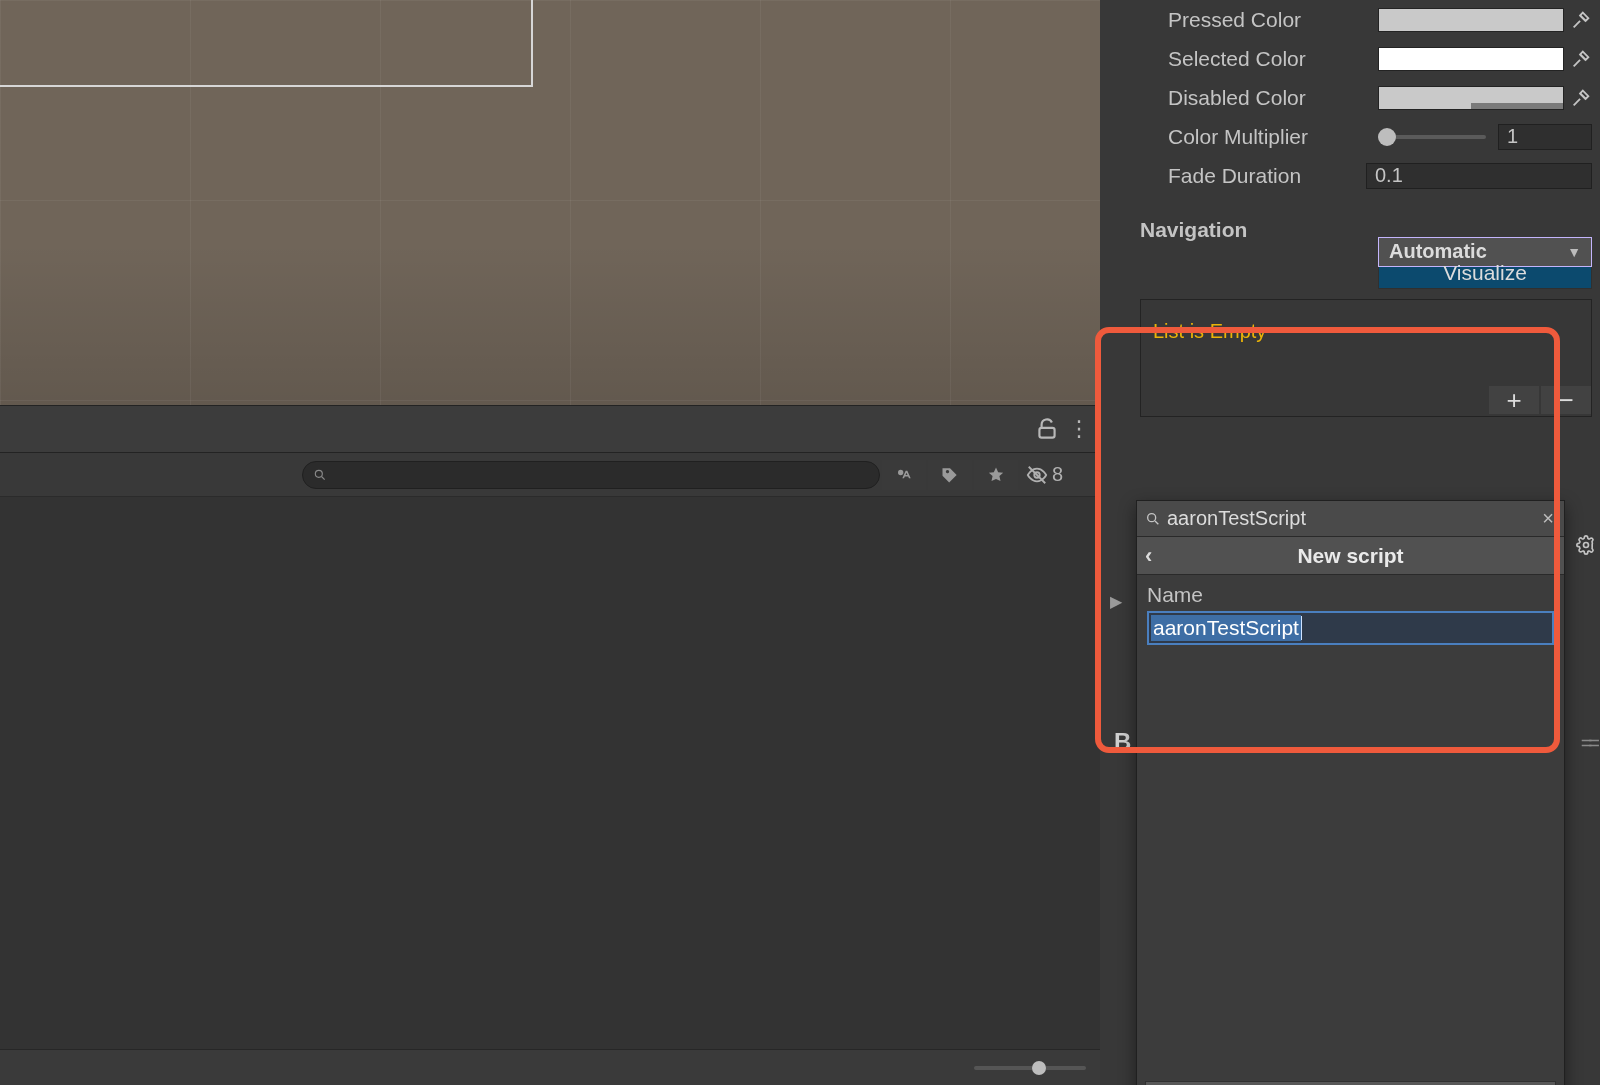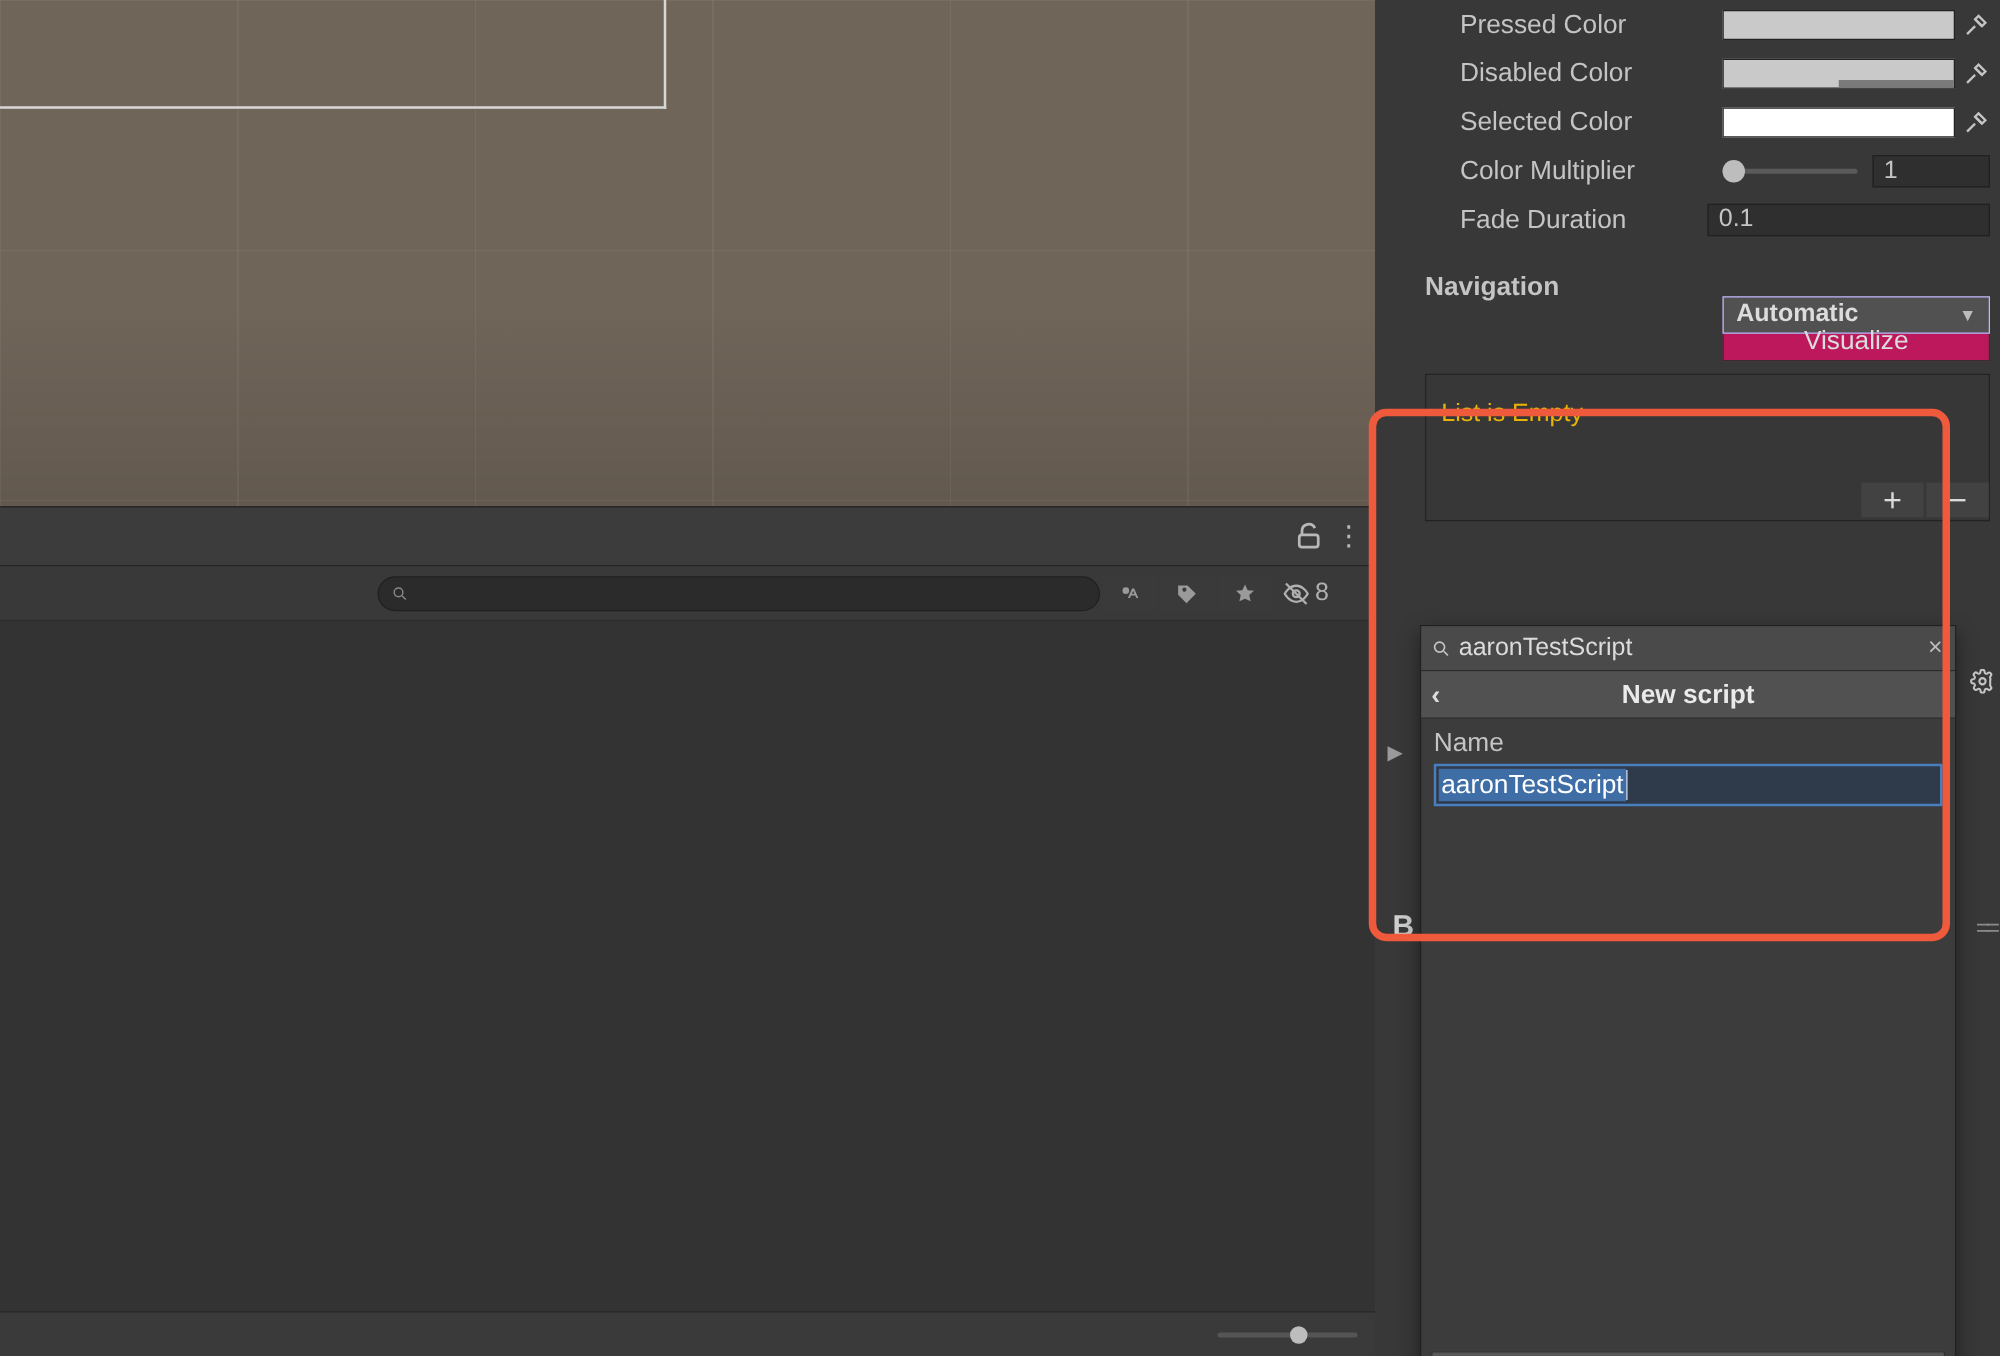--- a/index.html
+++ b/index.html
@@ -80,21 +80,21 @@
 
   .nav-row { display: flex; align-items: center; height: 42px; padding-left: 40px; padding-right: 8px; font-size: 21px; font-weight: bold; }
   .nav-label { width: 238px; }
   .dropdown {
     flex: 1; height: 30px; background: #515151; border: 1px solid #c4b5fd; color: #dcdcdc;
     display: flex; align-items: center; justify-content: space-between; padding: 0 10px; font-size: 20px; margin-top: 43px;
   }
   .dropdown .chev { font-size: 14px; color: #bcbcbc; }
 
   .visualize-btn {
-    margin: 6px 8px 10px 278px; height: 32px; background: #be185d; border: 1px solid #303030;
+    margin: 6px 8px 10px 278px; height: 32px; background: #0c4a6e; border: 1px solid #303030;
     color: #dcdcdc; display: flex; align-items: center; justify-content: center; font-size: 21px;
   }
 
   .events-box {
     margin: 0 8px 0 40px; background: #373737; border: 1px solid #232323;
   }
   .events-head { height: 38px; padding: 6px 12px; color: #bdbdbd; border-bottom: 1px solid #232323; font-size: 21px; }
   .events-body { height: 84px; padding: 20px 12px 0 12px; color: #eab308; font-size: 20px; }
   .events-foot { height: 32px; display: flex; justify-content: flex-end; align-items: center; padding-right: 0; gap: 0; }
   .pm-btn { width: 50px; height: 28px; background: #424242; color: #dcdcdc; display: flex; align-items: center; justify-content: center; font-size: 26px; margin-left: 2px; }
@@ -217,48 +217,48 @@
         <svg viewBox="0 0 24 24" fill="none" stroke="currentColor" stroke-width="2">
             <path d="M4 20l7-7"></path>
             <path d="M14 4l6 6-3 3-6-6z"></path>
             <path d="M11 7l6 6"></path>
           </svg>
       </span>
     </div>
   </div>
 
   <div class="prop-row">
+    <div class="prop-label">Selected Color</div>
+    <div class="prop-val">
+      <div class="color-swatch"></div>
+      <span class="eyedropper">
+        <svg viewBox="0 0 24 24" fill="none" stroke="currentColor" stroke-width="2">
+            <path d="M4 20l7-7"></path>
+            <path d="M14 4l6 6-3 3-6-6z"></path>
+            <path d="M11 7l6 6"></path>
+          </svg>
+      </span>
+    </div>
+  </div>
+
+  <div class="prop-row">
     <div class="prop-label">Disabled Color</div>
     <div class="prop-val">
       <div class="color-swatch gray disabled"></div>
       <span class="eyedropper">
         <svg viewBox="0 0 24 24" fill="none" stroke="currentColor" stroke-width="2">
             <path d="M4 20l7-7"></path>
             <path d="M14 4l6 6-3 3-6-6z"></path>
             <path d="M11 7l6 6"></path>
           </svg>
       </span>
     </div>
   </div>
 
   <div class="prop-row">
-    <div class="prop-label">Selected Color</div>
-    <div class="prop-val">
-      <div class="color-swatch"></div>
-      <span class="eyedropper">
-        <svg viewBox="0 0 24 24" fill="none" stroke="currentColor" stroke-width="2">
-            <path d="M4 20l7-7"></path>
-            <path d="M14 4l6 6-3 3-6-6z"></path>
-            <path d="M11 7l6 6"></path>
-          </svg>
-      </span>
-    </div>
-  </div>
-
-  <div class="prop-row">
     <div class="prop-label">Color Multiplier</div>
     <div class="prop-val">
       <div class="slider-track">
         <div class="slider-knob"></div>
       </div>
       <div class="num-box">1</div>
     </div>
   </div>
 
   <div class="prop-row">

